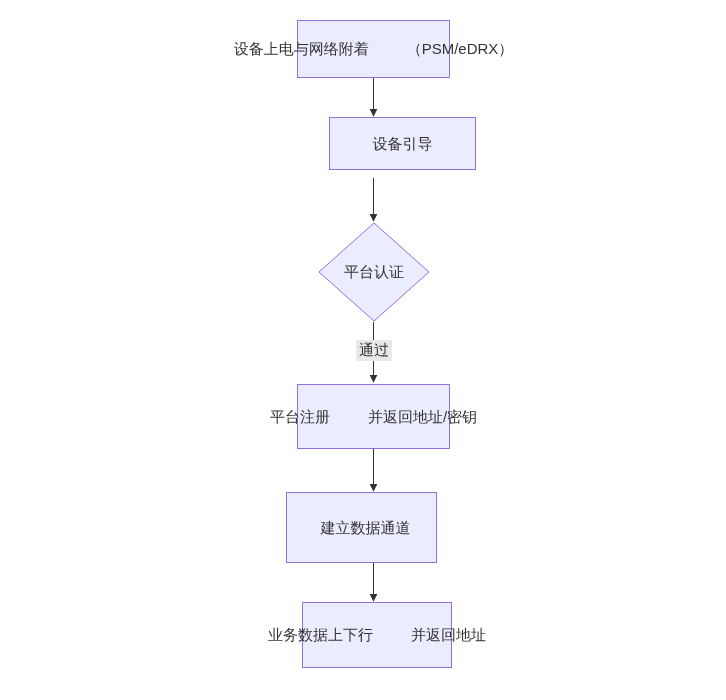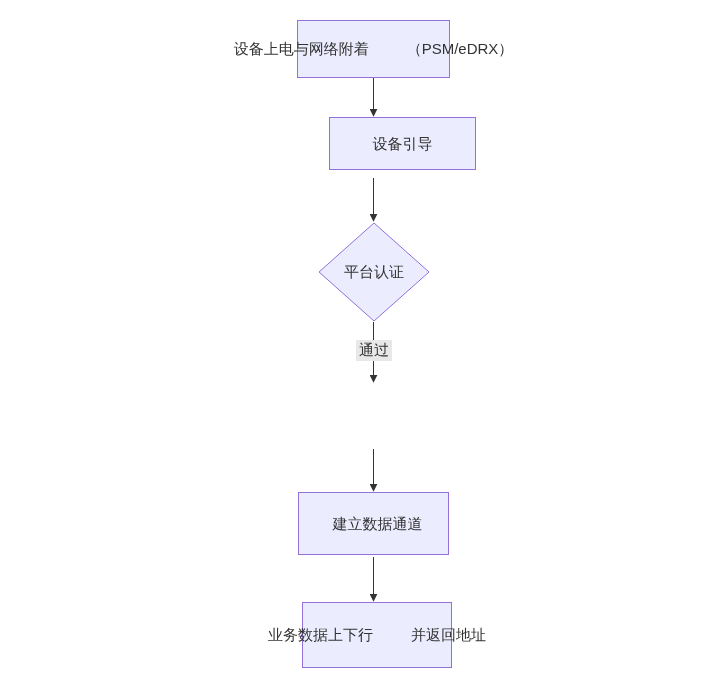--- a/index.html
+++ b/index.html
@@ -90,22 +90,26 @@
 
   <div class="diamond-wrap" style="left:318px; top:222px; width:112px; height:100px;">
     <svg class="diamond-svg" viewBox="0 0 112 100" preserveAspectRatio="none" aria-hidden="true">
       <polygon points="56,1 111,50 56,99 1,50"></polygon>
     </svg>
     <span class="diamond-text">平台认证</span>
   </div>
 
   <div class="edge-label" style="left:374px; top:340px;">通过</div>
 
+  <div class="node rect" style="left:297px; top:384px; width:153px; height:65px;">
+    <span class="line">平台注册</span>
+    <span class="line">并返回地址/密钥</span>
+  </div>
 
-  <div class="node rect" style="left:298px; top:492px; width:151px; height:63px;padding-left:8px;">
+  <div class="node rect" style="left:286px; top:492px; width:151px; height:71px;padding-left:8px;">
     <span class="line">建立数据通道</span>
   </div>
 
   <div class="node rect" style="left:302px; top:602px; width:150px; height:66px;text-align:right;">
     <span class="line">业务数据上下行</span>
     <span class="line">并返回地址</span>
   </div>
 
 </div>
 

